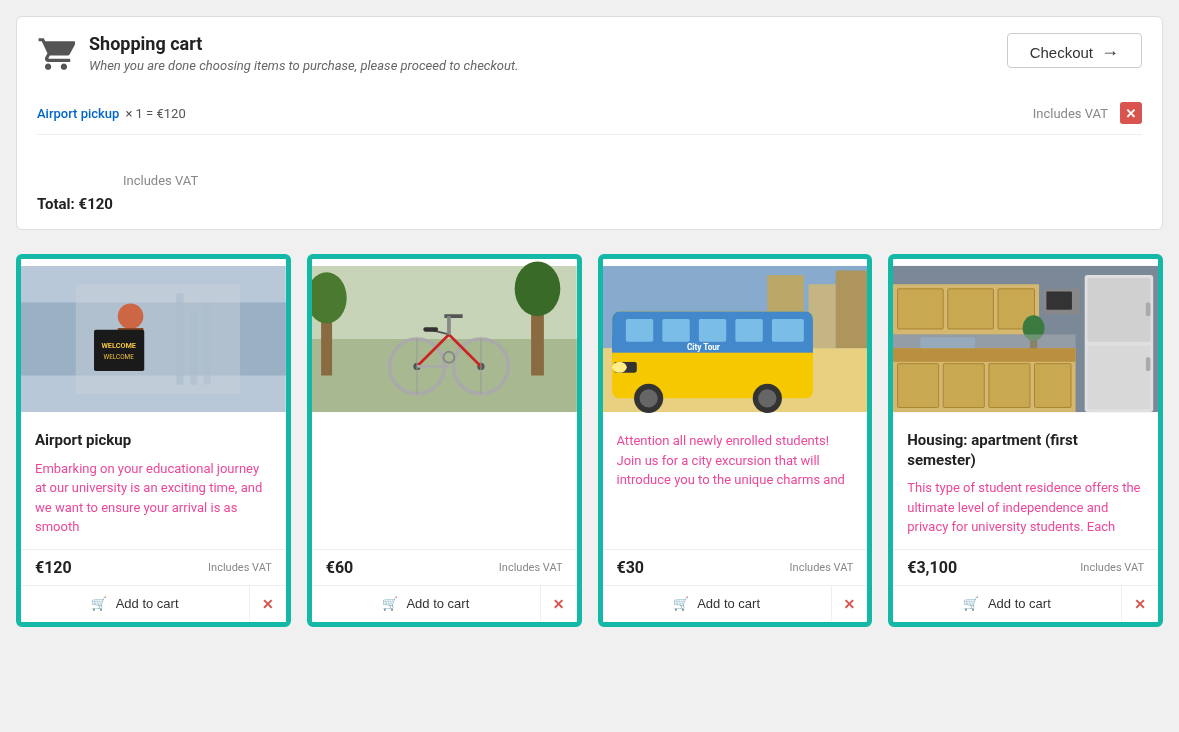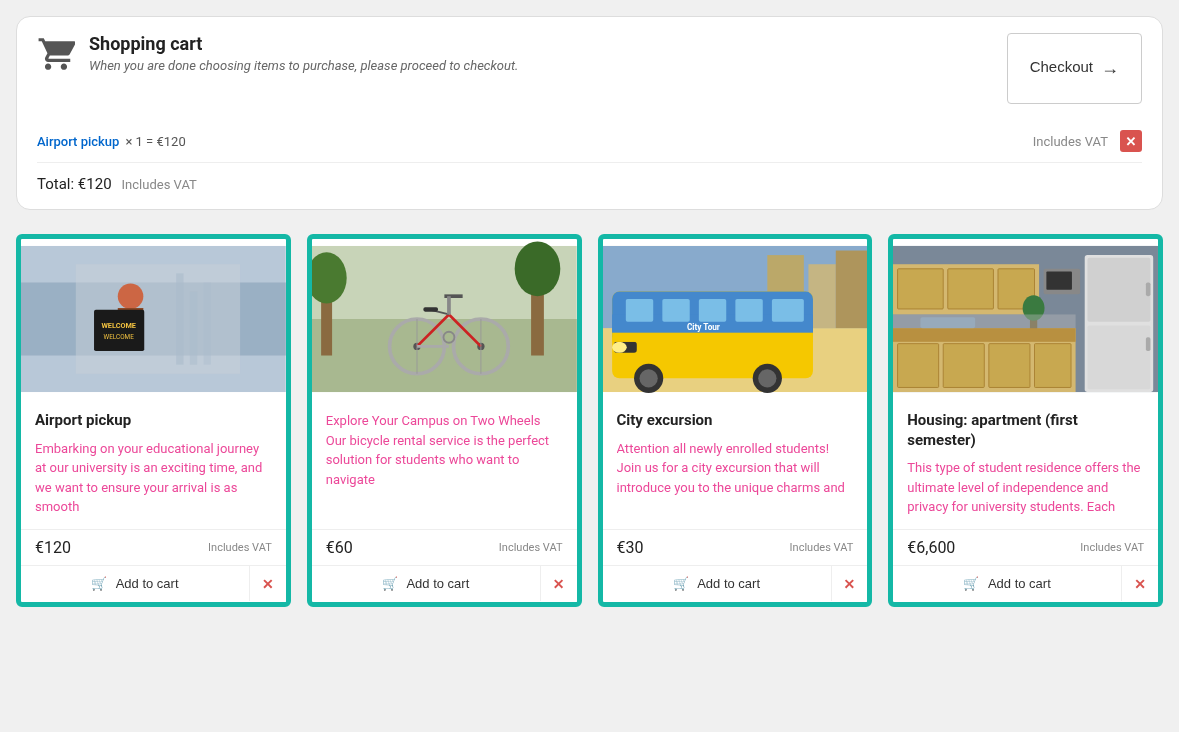--- a/index.html
+++ b/index.html
@@ -13,21 +13,21 @@
     .page-wrapper {
       max-width: 1179px;
       margin: 0 auto;
       padding: 16px;
     }
 
     
     .cart-section {
       background: #fff;
       border: 1px solid #ddd;
-      border-radius: 14px;
+      border-radius: 6px;
       padding: 16px 20px;
       margin-bottom: 24px;
     }
 
     .cart-header {
       display: flex;
       align-items: flex-start;
       justify-content: space-between;
       margin-bottom: 16px;
     }
@@ -56,26 +56,26 @@
     }
 
     .cart-title-block p {
       font-size: 13px;
       color: #666;
       font-style: italic;
     }
 
     .checkout-btn {
       display: flex;
-      align-items: flex-start;
+      align-items: flex-end;
       gap: 8px;
       background: #fff;
       border: 1px solid #ccc;
       border-radius: 4px;
-      padding: 24px 22px;
+      padding: 6px 22px;
       font-size: 15px;
       font-weight: 500;
       color: #333;
       cursor: pointer;
       white-space: nowrap;
     }
 
     .checkout-arrow {
       font-size: 18px;
     }
@@ -133,22 +133,23 @@
 
     .cart-total-row {
       display: flex;
       align-items: center;
       gap: 10px;
       padding-top: 12px;
       font-size: 15px;
     }
 
     .cart-total-label {
-      font-weight: 400;
+      font-weight: 700;
       color: #222;
+      margin-top: 48px;
     }
 
     .cart-total-vat {
       color: #888;
       font-size: 13px;
     }
 
     
     .products-grid {
       display: grid;
@@ -201,21 +202,21 @@
     .product-footer {
       padding: 8px 14px;
       border-top: 1px solid #eee;
       display: flex;
       align-items: center;
       justify-content: space-between;
     }
 
     .product-price {
       font-size: 16px;
-      font-weight: 400;
+      font-weight: 700;
       color: #222;
     }
 
     .product-price-vat {
       font-size: 11px;
       color: #888;
     }
 
     .product-actions {
       display: flex;
@@ -367,21 +368,20 @@
         <circle cx="150" cy="100" r="6" fill="none" stroke="#888" stroke-width="2"></circle>
 
         <line x1="115" y1="80" x2="115" y2="110" stroke="#999" stroke-width="1"></line>
         <line x1="115" y1="140" x2="115" y2="110" stroke="#999" stroke-width="1"></line>
         <line x1="185" y1="80" x2="185" y2="110" stroke="#999" stroke-width="1"></line>
         <line x1="185" y1="140" x2="185" y2="110" stroke="#999" stroke-width="1"></line>
 
         <rect x="148" y="55" width="4" height="20" fill="#888"></rect>
       </svg>
       <div class="product-body">
-        <div class="product-description">Explore Your Campus on Two Wheels Our bicycle rental service is the perfect solution for students who want to navigate</div>
       </div>
       <div class="product-footer">
         <span class="product-price">€60</span>
         <span class="product-price-vat">Includes VAT</span>
       </div>
       <div class="product-actions">
         <button class="add-to-cart-btn">
           <span class="cart-small-icon">🛒</span>
           <span>Add to cart</span>
         </button>
@@ -416,21 +416,20 @@
         <circle cx="180" cy="145" r="10" fill="#666"></circle>
 
         <rect x="12" y="105" width="25" height="12" rx="3" fill="#333"></rect>
         <ellipse cx="18" cy="111" rx="8" ry="6" fill="#ffee88"></ellipse>
 
         <rect x="10" y="95" width="220" height="10" fill="#f5c800"></rect>
 
         <text x="110" y="92" font-size="9" fill="#fff" text-anchor="middle" font-weight="bold">City Tour</text>
       </svg>
       <div class="product-body">
-        <div class="product-title">City excursion</div>
         <div class="product-description">Attention all newly enrolled students! Join us for a city excursion that will introduce you to the unique charms and</div>
       </div>
       <div class="product-footer">
         <span class="product-price">€30</span>
         <span class="product-price-vat">Includes VAT</span>
       </div>
       <div class="product-actions">
         <button class="add-to-cart-btn">
           <span class="cart-small-icon">🛒</span>
           <span>Add to cart</span>
@@ -475,21 +474,21 @@
 
         <rect x="0" y="75" width="200" height="15" fill="#bbb" opacity="0.4"></rect>
 
         <rect x="30" y="78" width="60" height="12" rx="2" fill="#9ab8d0" opacity="0.5"></rect>
       </svg>
       <div class="product-body">
         <div class="product-title">Housing: apartment (first semester)</div>
         <div class="product-description">This type of student residence offers the ultimate level of independence and privacy for university students. Each</div>
       </div>
       <div class="product-footer">
-        <span class="product-price">€6,600</span>
+        <span class="product-price">€3,100</span>
         <span class="product-price-vat">Includes VAT</span>
       </div>
       <div class="product-actions">
         <button class="add-to-cart-btn">
           <span class="cart-small-icon">🛒</span>
           <span>Add to cart</span>
         </button>
         <button class="remove-product-btn">
           <span class="x-icon">✕</span>
         </button>

